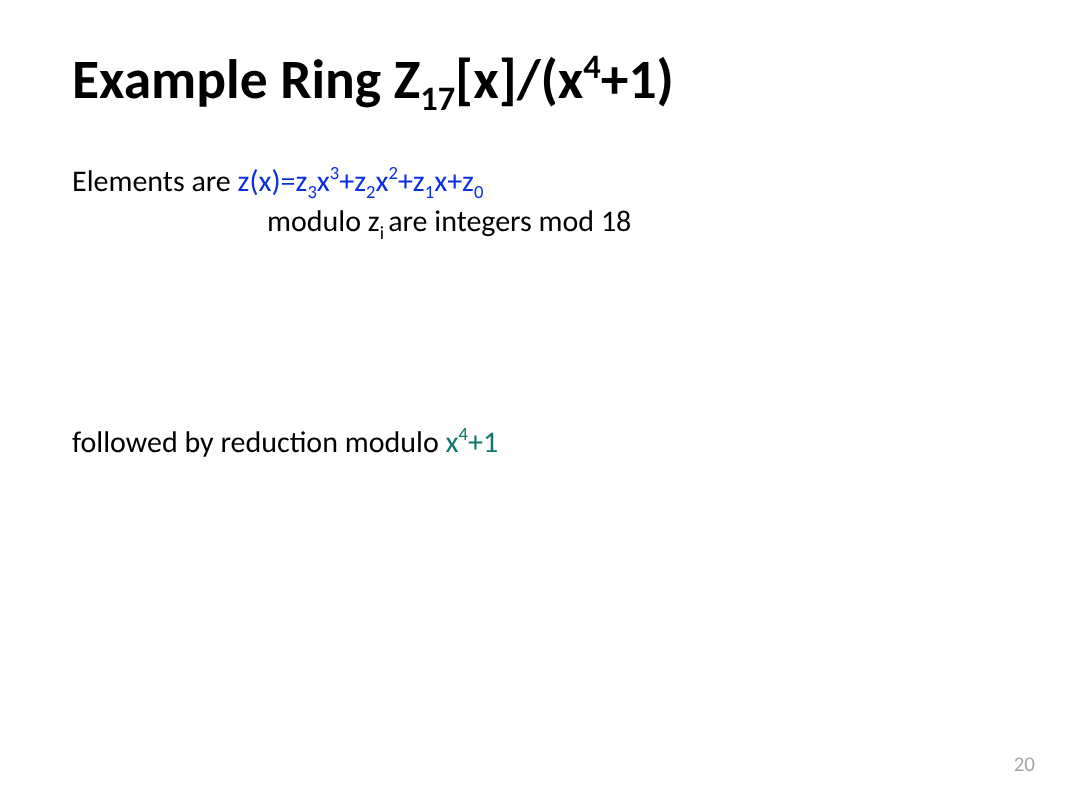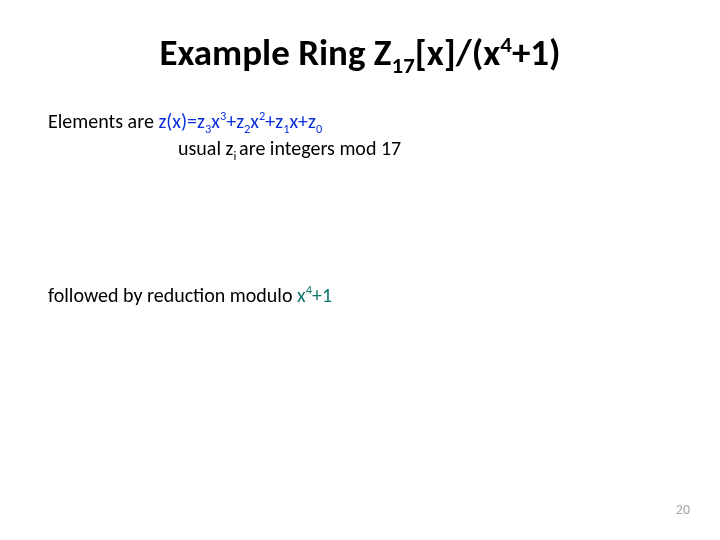--- a/index.html
+++ b/index.html
@@ -1,21 +1,21 @@
 <!DOCTYPE html>
 <html><head>
 <meta charset="utf-8">
 <style>
   * { margin: 0; padding: 0; box-sizing: border-box; }
   html, body { width: 720px; height: 540px; background: #fff; font-family: Calibri, Arial, sans-serif; color: #000; }
   .slide { width: 720px; height: 540px; position: relative; padding: 20px 48px 0 48px; }
   .title {
     font-size: 37px;
     font-weight: 700;
-    text-align: center;
+    text-align: left;
     margin-top: 10px;
     margin-bottom: 34px;
     white-space: nowrap;
   }
   .body { font-size: 20px; line-height: 1.25; }
   .line { margin-bottom: 2px; }
   .indent { padding-left: 130px; }
   .gap { height: 60px; }
   .blue { color: #0a2fdd; }
   .red  { color: #0f766e; }
@@ -38,21 +38,21 @@
     <span>Example Ring Z</span><sub>17</sub><span>[x]/(x</span><sup>4</sup><span>+1)</span>
   </h1>
 
   <div class="body">
 
     <div class="line">
       <span>Elements are </span><span class="blue"><span>z(x)=z</span><sub>3</sub><span>x</span><sup>3</sup><span>+z</span><sub>2</sub><span>x</span><sup>2</sup><span>+z</span><sub>1</sub><span>x+z</span><sub>0</sub></span>
     </div>
 
     <div class="line indent">
-      <span>usual z</span><sub>i </sub><span>are integers mod 17</span>
+      <span>modulo z</span><sub>i </sub><span>are integers mod 18</span>
     </div>
 
     <div class="gap"></div>
 
 
     <div class="gap"></div>
 
     <div class="line">
       <span>followed by reduction modulo </span><span class="red"><span>x</span><sup>4</sup><span>+1</span></span>
     </div>

